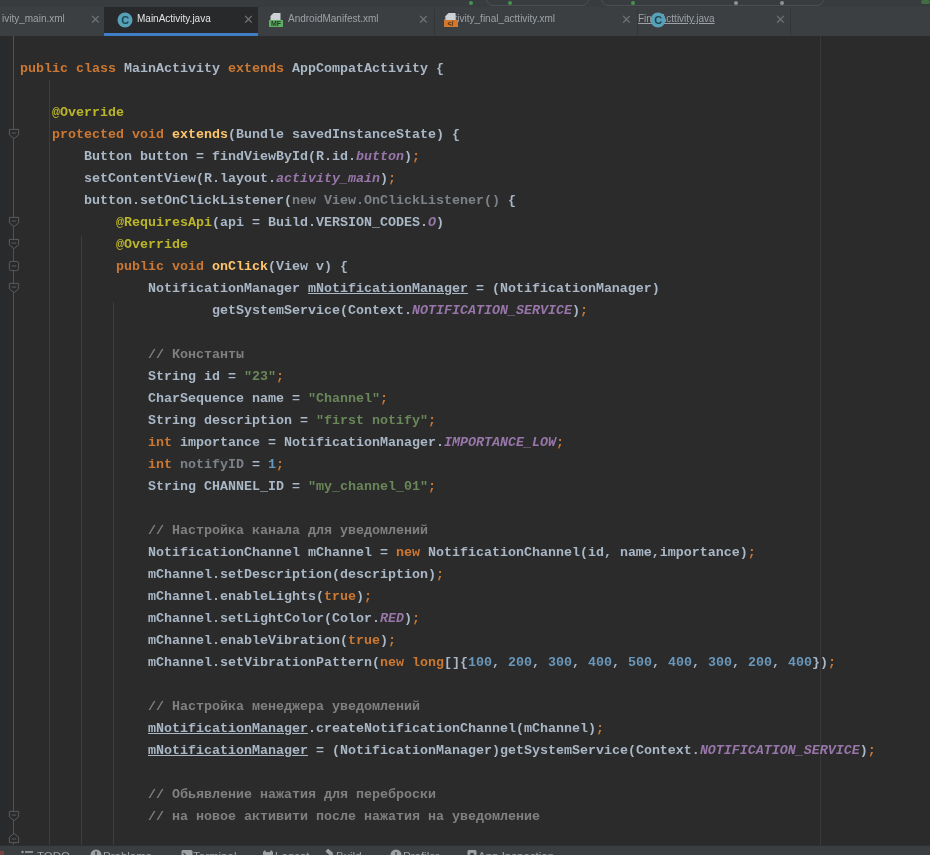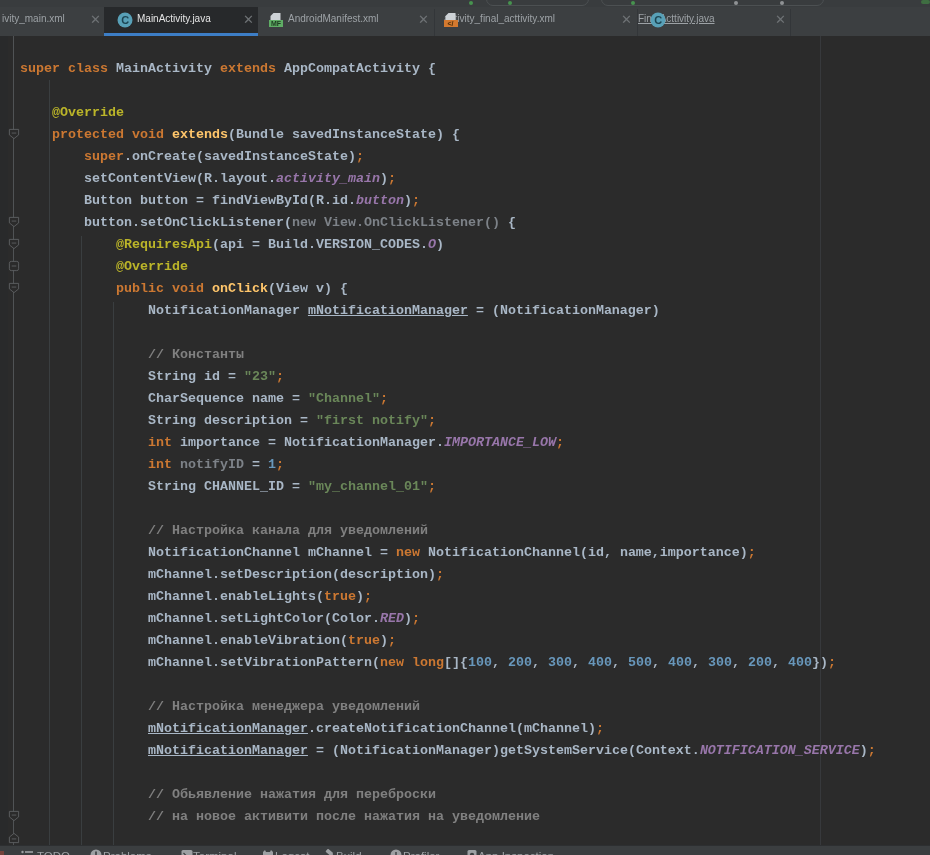--- a/index.html
+++ b/index.html
@@ -88,32 +88,32 @@
 </div>
 <div class="abs" id="editor"></div>
 <div class="abs" id="numstrip"></div>
 
 <div class="vline" style="left:13px;top:36px;height:809px;"></div>
 <div class="guide" style="left:49px;top:80px;height:765px;"></div>
 <div class="guide" style="left:81px;top:236px;height:609px;"></div>
 <div class="guide" style="left:113px;top:302px;height:543px;"></div>
 <div class="guide" style="left:820px;top:36px;height:809px;background:#37393c;"></div>
 <div id="code">
-<div><span class="k">super class </span>MainActivity <span class="k">extends </span>AppCompatActivity {</div>
+<div><span class="k">public class </span>MainActivity <span class="k">extends </span>AppCompatActivity {</div>
 <div></div>
 <div>    <span class="a">@Override</span></div>
 <div>    <span class="k">protected void </span><span class="m">extends</span>(Bundle savedInstanceState) {</div>
-<div>        <span class="k">super</span>.onCreate(savedInstanceState)<span class="k">;</span></div>
+<div>        Button button = findViewById(R.id.<span class="i">button</span>)<span class="k">;</span></div>
 <div>        setContentView(R.layout.<span class="i">activity_main</span>)<span class="k">;</span></div>
-<div>        Button button = findViewById(R.id.<span class="i">button</span>)<span class="k">;</span></div>
 <div>        button.setOnClickListener(<span class="g">new View.OnClickListener() </span>{</div>
 <div>            <span class="a">@RequiresApi</span>(api = Build.VERSION_CODES.<span class="i">O</span>)</div>
 <div>            <span class="a">@Override</span></div>
 <div>            <span class="k">public void </span><span class="m">onClick</span>(View v) {</div>
 <div>                NotificationManager <span class="u">mNotificationManager</span> = (NotificationManager)</div>
+<div>                        getSystemService(Context.<span class="i">NOTIFICATION_SERVICE</span>)<span class="k">;</span></div>
 <div></div>
 <div>                <span class="c">// Константы</span></div>
 <div>                String id = <span class="s">"23"</span><span class="k">;</span></div>
 <div>                CharSequence name = <span class="s">"Channel"</span><span class="k">;</span></div>
 <div>                String description = <span class="s">"first notify"</span><span class="k">;</span></div>
 <div>                <span class="k">int </span>importance = NotificationManager.<span class="i">IMPORTANCE_LOW</span><span class="k">;</span></div>
 <div>                <span class="k">int </span><span class="g">notifyID </span>= <span class="n">1</span><span class="k">;</span></div>
 <div>                String CHANNEL_ID = <span class="s">"my_channel_01"</span><span class="k">;</span></div>
 <div></div>
 <div>                <span class="c">// Настройка канала для уведомлений</span></div>

